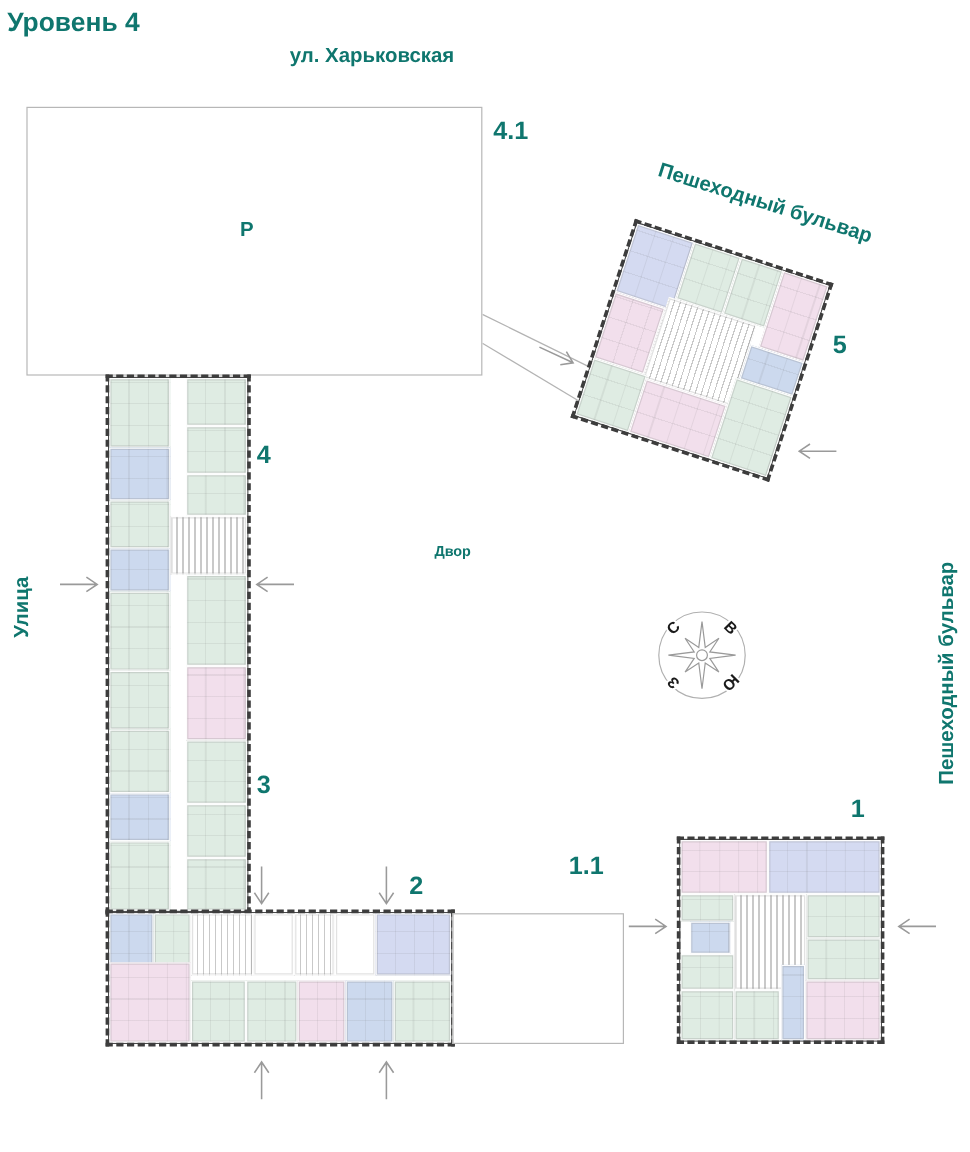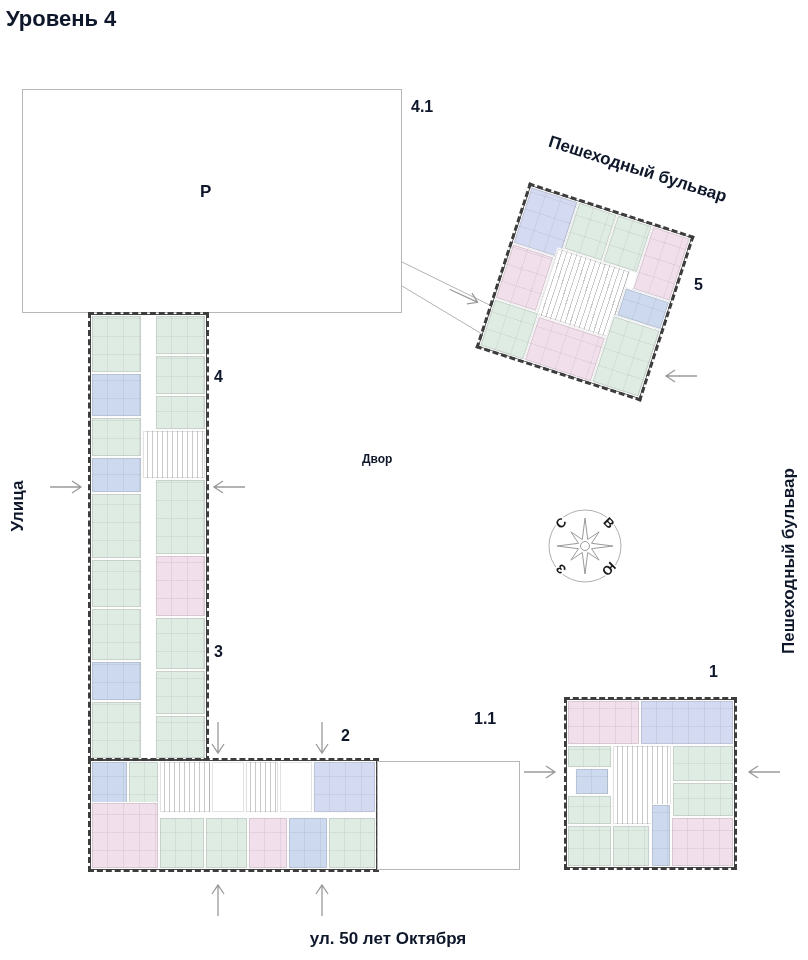--- a/index.html
+++ b/index.html
@@ -1,20 +1,20 @@
 <!DOCTYPE html>
 <html><head>
 <meta charset="utf-8">
 <style>
   html,body{margin:0;padding:0;background:#fff;}
   #stage{position:relative;width:808px;height:960px;background:#fff;overflow:hidden;
-         font-family:"Liberation Sans",sans-serif;color:#0f172a;}
+         font-family:"Liberation Sans",sans-serif;color:#0f766e;}
   .abs{position:absolute;}
   .lbl{position:absolute;font-weight:700;white-space:nowrap;}
-  .t22{font-size:22px;} .t21{font-size:16px;} .t19{font-size:12px;} .t17{font-size:17px;}
+  .t22{font-size:22px;} .t21{font-size:21px;} .t19{font-size:12px;} .t17{font-size:17px;}
   .center{text-align:center;}
   .rot-l{transform:rotate(-90deg);}
   .bldg{position:absolute;background:#fff;border:1px solid #4a4a4a;box-sizing:border-box;}
   .bldg::after{content:"";position:absolute;inset:-3px;border:3px dashed #3d3d3d;pointer-events:none;}
   .outline{position:absolute;background:#fff;border:1px solid #b7b7b7;box-sizing:border-box;}
   .unit{position:absolute;box-sizing:border-box;
         box-shadow:inset 0 0 0 1px rgba(255,255,255,.95), inset 0 0 0 2px rgba(110,110,110,.20);
         background-image:repeating-linear-gradient(90deg, rgba(100,100,100,.10) 0 1px, transparent 1px 16px),
                          repeating-linear-gradient(0deg, rgba(100,100,100,.10) 0 1px, transparent 1px 18px);}
   .g{background-color:#dfece3;}
@@ -31,24 +31,24 @@
 <body>
 
 <div id="stage">
 
   <svg class="abs" style="left:0;top:0;pointer-events:none;" width="808" height="960">
     <line x1="402" y1="262" x2="514" y2="317" stroke="#b3b3b3" stroke-width="1"></line>
     <line x1="402" y1="286" x2="497" y2="343" stroke="#b3b3b3" stroke-width="1"></line>
   </svg>
 
   <div class="lbl t22" style="left:6px;top:6px;">Уровень 4</div>
+  <div class="lbl t17 center" style="left:210px;top:37px;width:200px;">ул. Харьковская</div>
   <div class="lbl t17" style="left:552px;top:132px;transform:rotate(17.5deg);transform-origin:0 0;">Пешеходный бульвар</div>
   <div class="lbl t17 center rot-l" style="left:-42px;top:496px;width:120px;">Улица</div>
   <div class="lbl t17 center rot-l" style="left:694px;top:551px;width:190px;">Пешеходный бульвар</div>
-  <div class="lbl t17 center" style="left:288px;top:929px;width:200px;">ул. 50 лет Октября</div>
   <div class="lbl t19" style="left:362px;top:452px;">Двор</div>
 
   <div class="outline" style="left:22px;top:89px;width:380px;height:224px;"></div>
   <div class="lbl t17" style="left:200px;top:182px;">Р</div>
   <div class="lbl t21" style="left:411px;top:98px;">4.1</div>
 
   <div class="bldg" style="left:90px;top:314px;width:117px;height:446px;">
       <div class="unit g" style="left: 0%; top: 0%; width: 44%; height: 13%;"></div>
       <div class="unit b" style="left: 0%; top: 13%; width: 44%; height: 10%;"></div>
       <div class="unit g" style="left: 0%; top: 23%; width: 44%; height: 9%;"></div>

